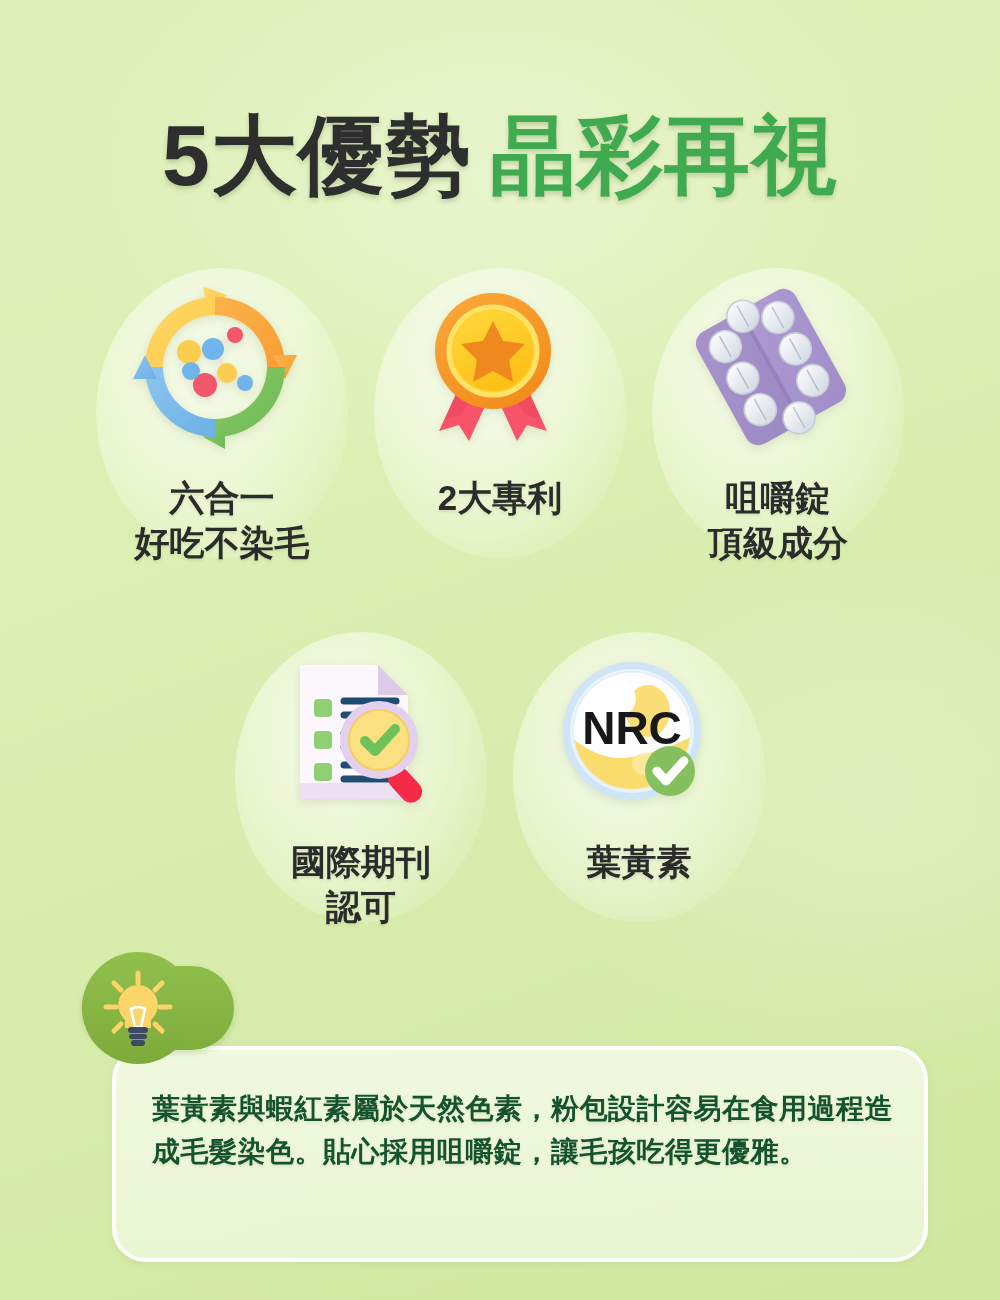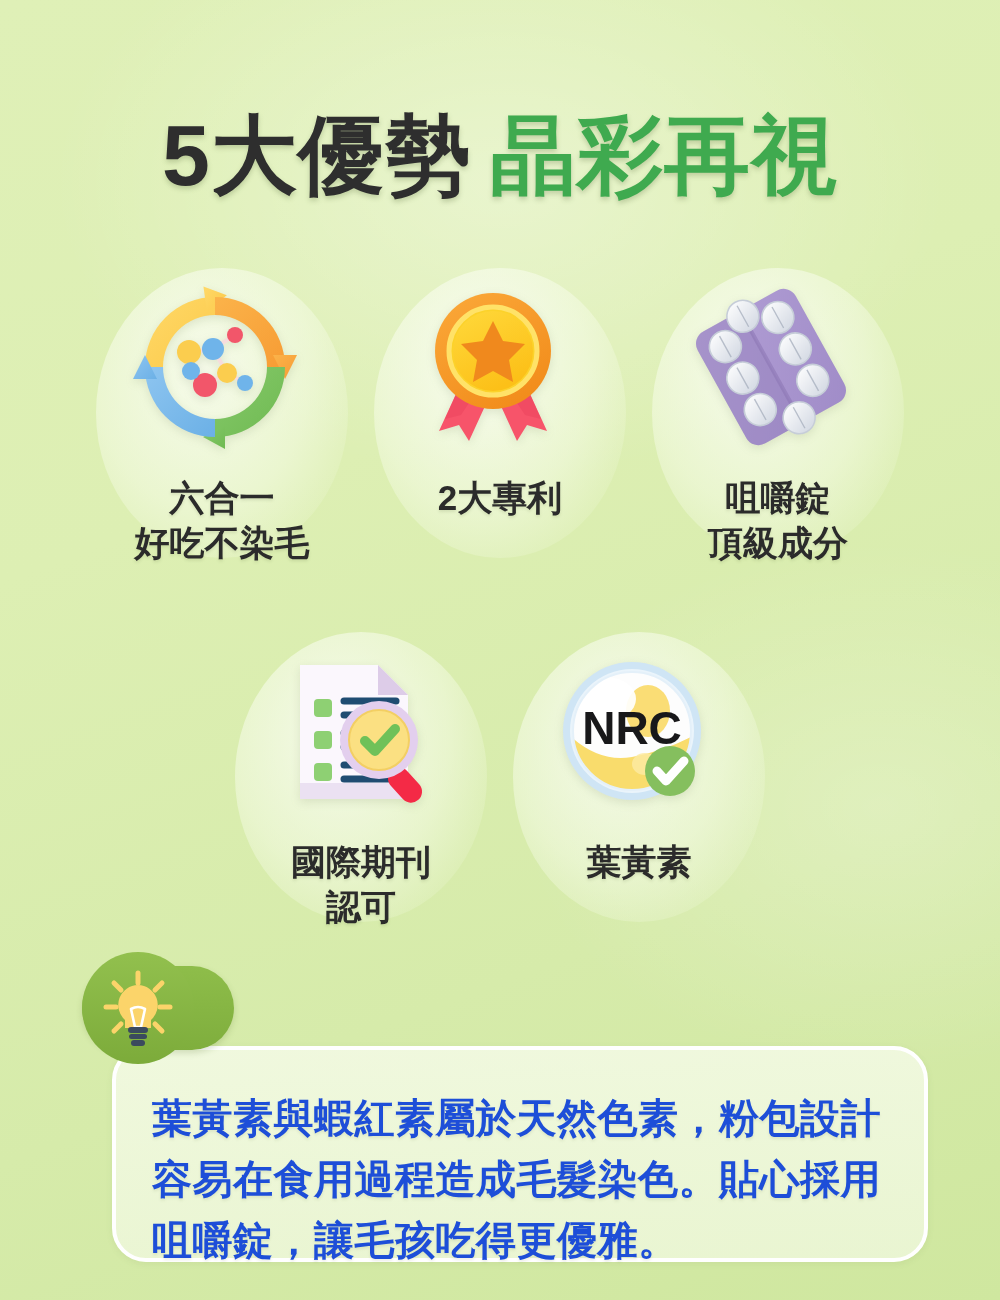--- a/index.html
+++ b/index.html
@@ -120,22 +120,22 @@
     border-radius: 34px;
     background: linear-gradient(180deg, rgba(247,252,236,0.78), rgba(243,250,228,0.72));
     box-shadow: 0 2px 6px rgba(120,140,90,0.10);
   }
 
   .tip-body {
     position: absolute;
     left: 152px;
     top: 1088px;
     width: 760px;
-    color: #1d4ed8;
-    font-size: 40px;
+    color: #14532d;
+    font-size: 28px;
     font-weight: bold;
     line-height: 1.52;
     letter-spacing: 0.5px;
     text-shadow: 0 2px 3px rgba(110,130,80,0.14);
   }
 
   .tip-badge {
     position: absolute;
     left: 82px;
     top: 966px;

